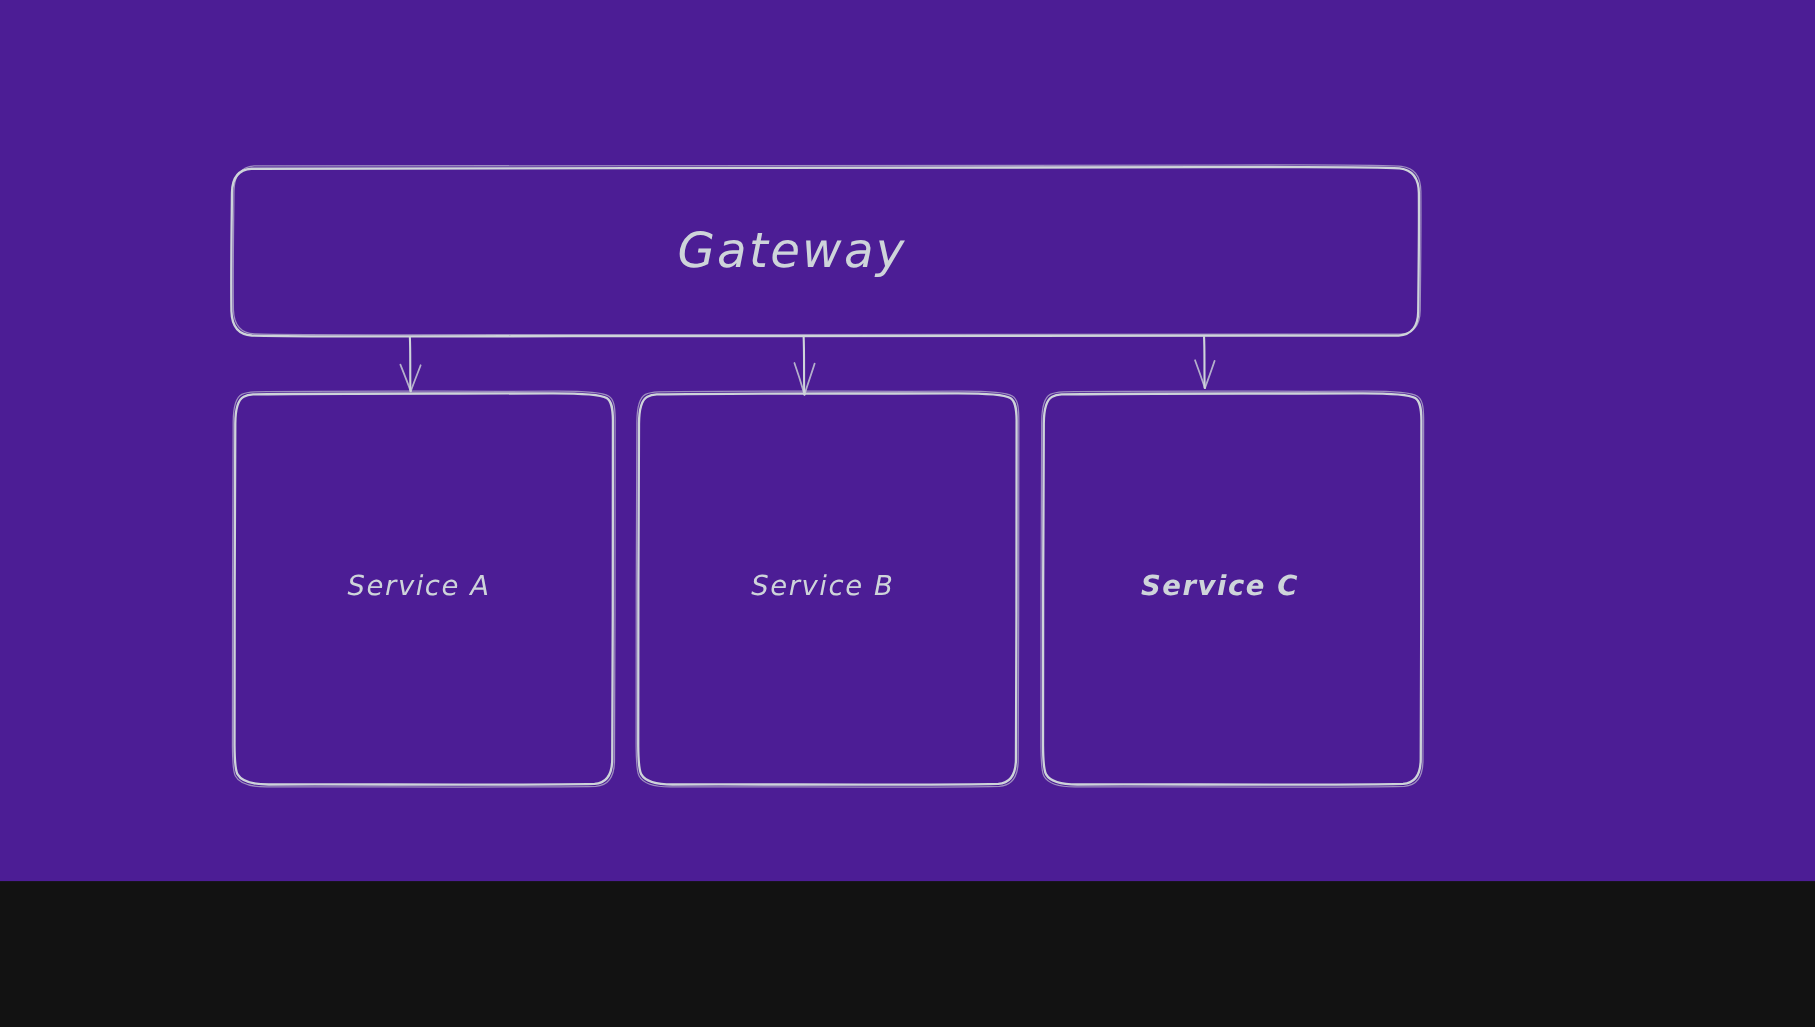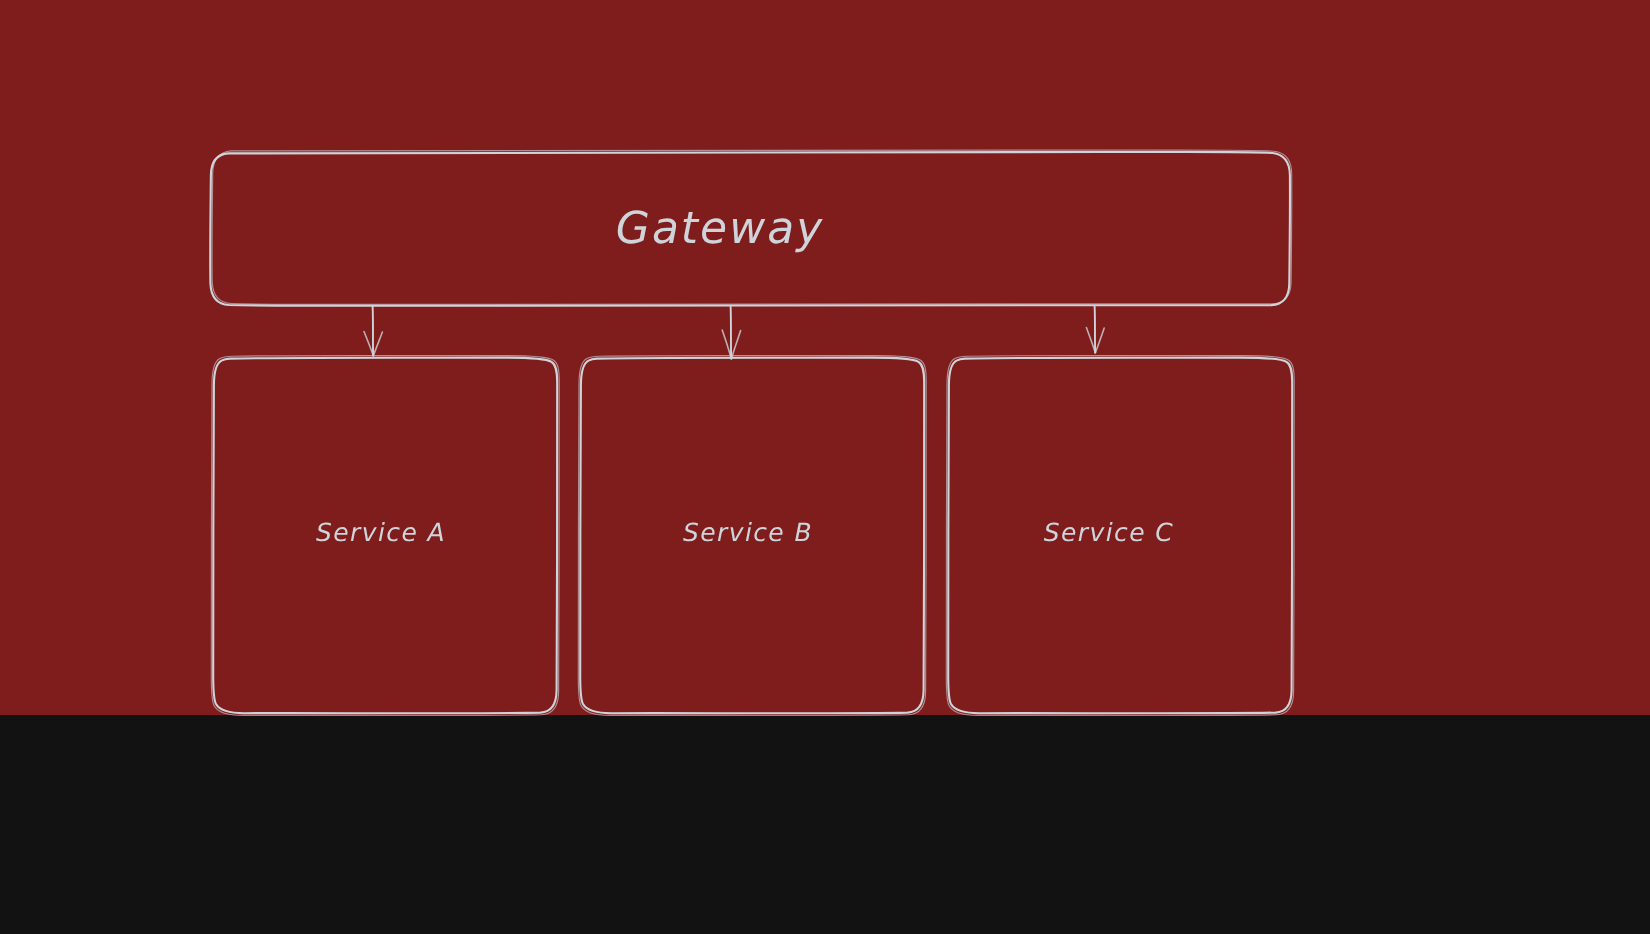--- a/index.html
+++ b/index.html
@@ -10,22 +10,22 @@
   }
   body {
     width: 1650px;
     height: 934px;
     overflow: hidden;
     font-family: "DejaVu Sans", sans-serif;
   }
   #canvas {
     position: relative;
     width: 1650px;
-    height: 715px;
-    background: #7f1d1d;
+    height: 801px;
+    background: #4c1d95;
   }
   #sketch-layer {
     position: absolute;
     inset: 0;
     width: 1650px;
     height: 934px;
     display: block;
   }
   .node-label {
     position: absolute;
@@ -196,20 +196,20 @@
 
     </g>
   </svg>
 
   <div class="node-label label-gateway" style="left:720px; top:228px;">Gateway</div>
 
   <div class="node-label label-service" style="left:381px; top:532px;">Service A</div>
 
   <div class="node-label label-service" style="left:748px; top:532px;">Service B</div>
 
-  <div class="node-label label-service" style="left:1109px; top:532px;">Service C</div>
+  <div class="node-label label-service" style="left:1109px; top:532px;font-weight:bold;">Service C</div>
 
   <div class="hit" style="left:210px; top:152px; width:1080px; height:154px;"></div>
   <div class="hit" style="left:213px; top:357px; width:344px; height:357px;"></div>
   <div class="hit" style="left:580px; top:357px; width:344px; height:357px;"></div>
   <div class="hit" style="left:948px; top:357px; width:344px; height:357px;"></div>
 
 </div>
 
 </body></html>

